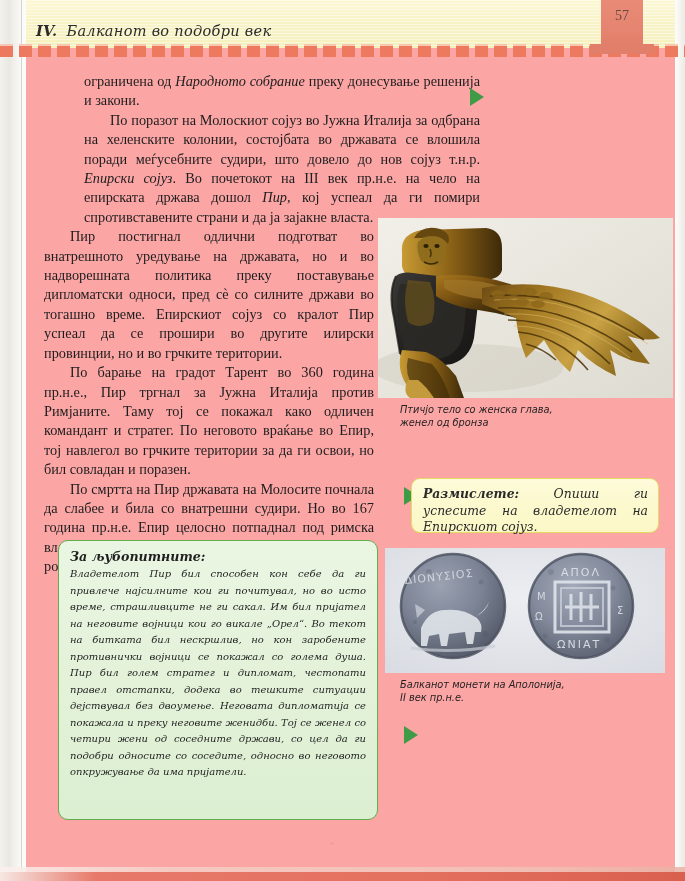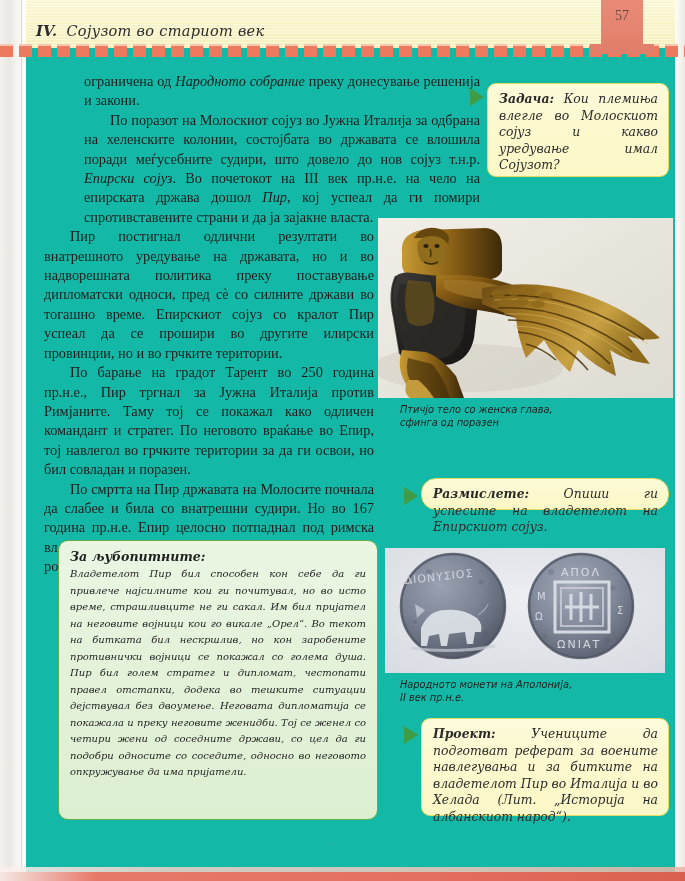--- a/index.html
+++ b/index.html
@@ -3,21 +3,21 @@
 <meta charset="utf-8">
 <style>
   html,body{margin:0;padding:0;}
   body{
     width:685px;height:881px;
     background:#ffffff;
     font-family:"Liberation Serif", serif;
     position:relative;
     overflow:hidden;
   }
-  #page{position:absolute;inset:0;background:#14b8a6;}
+  #page{position:absolute;inset:0;background:#fca5a5;}
 
   
   .left-fold{
     position:absolute;left:0;top:0;width:26px;height:881px;
     background:linear-gradient(to right,#f3f2ee 0%,#e9e8e2 35%,#f7f6f2 70%,#fdfdfb 100%);
   }
   .left-fold-line{
     position:absolute;left:21px;top:0;width:1px;height:881px;
     background:rgba(150,150,145,.35);
   }
@@ -171,38 +171,32 @@
 
   <div class="header-band"></div>
   <div class="dash-rule-soft"></div>
   <div class="dash-rule"></div>
 
   <div class="page-tab"></div>
   <div class="page-tab-foot"></div>
   <div class="page-num">57</div>
 
   <div class="chapter-head">
-    <span class="chapter-num">IV.</span><span>Сојузот во стариот век</span>
+    <span class="chapter-num">IV.</span><span>Балканот во подобри век</span>
   </div>
 
   <div class="col-left">
     <p class="para wide">ограничена од <i>Народното собрание</i> преку донесување решенија и закони.</p>
     <p class="para wide indent">По поразот на Молоскиот сојуз во Јужна Италија за одбрана на хеленските колонии, состојбата во државата се влошила поради меѓусебните судири, што довело до нов сојуз т.н.р. <i>Епирски сојуз</i>. Во почетокот на III век пр.н.е. на чело на епирската држава дошол <i>Пир</i>, кој успеал да ги помири спротивставените страни и да ја зајакне власта.</p>
-    <p class="para indent">Пир постигнал одлични резултати во внатрешното уредување на државата, но и во надворешната политика преку поставување дипломатски односи, пред сѐ со силните држави во тогашно време. Епирскиот сојуз со кралот Пир успеал да се прошири во другите илирски провинции, но и во грчките територии.</p>
-    <p class="para indent">По барање на градот Тарент во 250 година пр.н.е., Пир тргнал за Јужна Италија против Римјаните. Таму тој се покажал како одличен командант и стратег. По неговото враќање во Епир, тој  навлегол во грчките територии за да ги освои, но бил совладан и поразен.</p>
+    <p class="para indent">Пир постигнал одлични подготват во внатрешното уредување на државата, но и во надворешната политика преку поставување дипломатски односи, пред сѐ со силните држави во тогашно време. Епирскиот сојуз со кралот Пир успеал да се прошири во другите илирски провинции, но и во грчките територии.</p>
+    <p class="para indent">По барање на градот Тарент во 360 година пр.н.е., Пир тргнал за Јужна Италија против Римјаните. Таму тој се покажал како одличен командант и стратег. По неговото враќање во Епир, тој  навлегол во грчките територии за да ги освои, но бил совладан и поразен.</p>
     <p class="para indent">По смртта на Пир државата на Молосите почнала да слабее и била со внатрешни судири. Но во 167 година пр.н.е. Епир целосно потпаднал под римска власт, со што 150 000 Епирци биле однесени во ропство.</p>
   </div>
 
   <div class="tri" style="left:470px;top:88px;"></div>
-  <div class="callout" style="left:487px;top:83px;width:182px;height:94px;">
-    <p class="callout-text">
-      <b>Задача:</b>
-      <span>Кои племиња влегле во Молоскиот сојуз и какво уредување имал Сојузот?</span>
-    </p>
-  </div>
 
   <div class="sphinx-wrap">
     <svg class="sphinx-svg" width="295" height="180" viewBox="0 0 295 180">
       <defs>
         <linearGradient id="bg" x1="0" y1="0" x2="1" y2="1">
           <stop offset="0%" stop-color="#f2efe9"></stop>
           <stop offset="45%" stop-color="#e9e6de"></stop>
           <stop offset="100%" stop-color="#dedbd2"></stop>
         </linearGradient>
         <linearGradient id="bronze" x1="0" y1="0" x2="1" y2="1">
@@ -287,25 +281,25 @@
       <rect x="0" y="0" width="295" height="180" fill="none"></rect>
       <rect x="0" y="0" width="295" height="180" fill="url(#bg)" opacity="0"></rect>
 
       <g opacity=".10">
         <rect x="0" y="0" width="295" height="180" fill="none"></rect>
       </g>
     </svg>
   </div>
   <div class="cap cap-sphinx">
     <span>Птичјо тело со женска глава,</span><br>
-    <span>сфинга од поразен</span>
+    <span>женел од бронза</span>
   </div>
 
   <div class="tri" style="left:404px;top:487px;"></div>
-  <div class="callout" style="left:421px;top:478px;width:248px;height:32px;border-radius:15px;">
+  <div class="callout" style="left:411px;top:478px;width:248px;height:55px;">
     <p class="callout-text">
       <b>Размислете:</b>
       <span>Опиши ги успесите на владетелот на Епирскиот сојуз.</span>
     </p>
   </div>
 
   <div class="greenbox">
     <h4>За љубопитните:</h4>
     <p>Владетелот Пир бил способен кон себе да ги привлече најсилните кои ги почитувал, но во исто време, страшливците не ги сакал. Им бил пријател на неговите војници кои го викале „Орел“. Во текот на битката бил нескршлив, но кон заробените противнички војници се покажал со голема душа. Пир бил голем стратег и дипломат, честопати  правел отстапки, додека во тешките ситуации дејствувал без двоумење. Неговата дипломатија се покажала и преку неговите женидби. Тој се женел со четири жени од соседните држави, со цел да ги подобри односите со соседите, односно во неговото опкружување да има пријатели.</p>
   </div>
@@ -376,31 +370,25 @@
       </g>
       <g fill="#4c5260" opacity=".22">
         <circle cx="166" cy="24" r="3"></circle>
           <circle cx="228" cy="40" r="2.5"></circle>
         <circle cx="160" cy="88" r="2.5"></circle>
           <circle cx="222" cy="92" r="3"></circle>
       </g>
     </svg>
   </div>
   <div class="cap cap-coins">
-    <span>Народното монети на Аполонија,</span><br>
+    <span>Балканот монети на Аполонија,</span><br>
     <span>II век пр.н.е.</span>
   </div>
 
   <div class="tri" style="left:404px;top:726px;"></div>
-  <div class="callout" style="left:421px;top:718px;width:248px;height:98px;">
-    <p class="callout-text">
-      <b>Проект:</b>
-      <span>Учениците да подготват реферат за воените навлегувања и за битките на владетелот Пир во Италија и во Хелада (Лит. „Историја на албанскиот народ“).</span>
-    </p>
-  </div>
 
   <div class="left-fold"></div>
   <div class="left-fold-line"></div>
   <div class="right-fold"></div>
   <div class="bottom-strip2"></div>
   <div class="bottom-strip"></div>
 
   <div class="tiny-smudge" style="left:44px;top:446px;width:3px;height:3px;"></div>
   <div class="tiny-smudge" style="left:330px;top:842px;width:4px;height:3px;"></div>
 </div>

